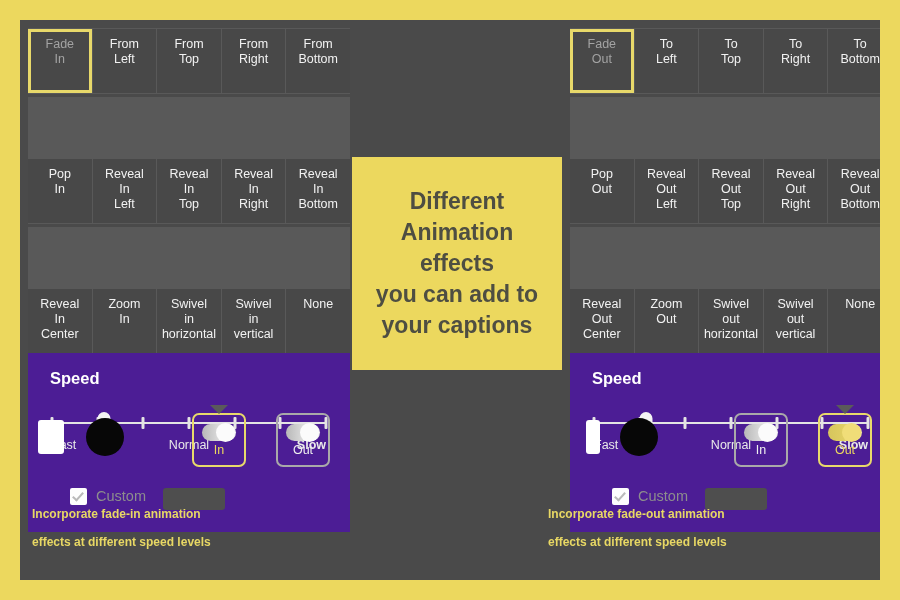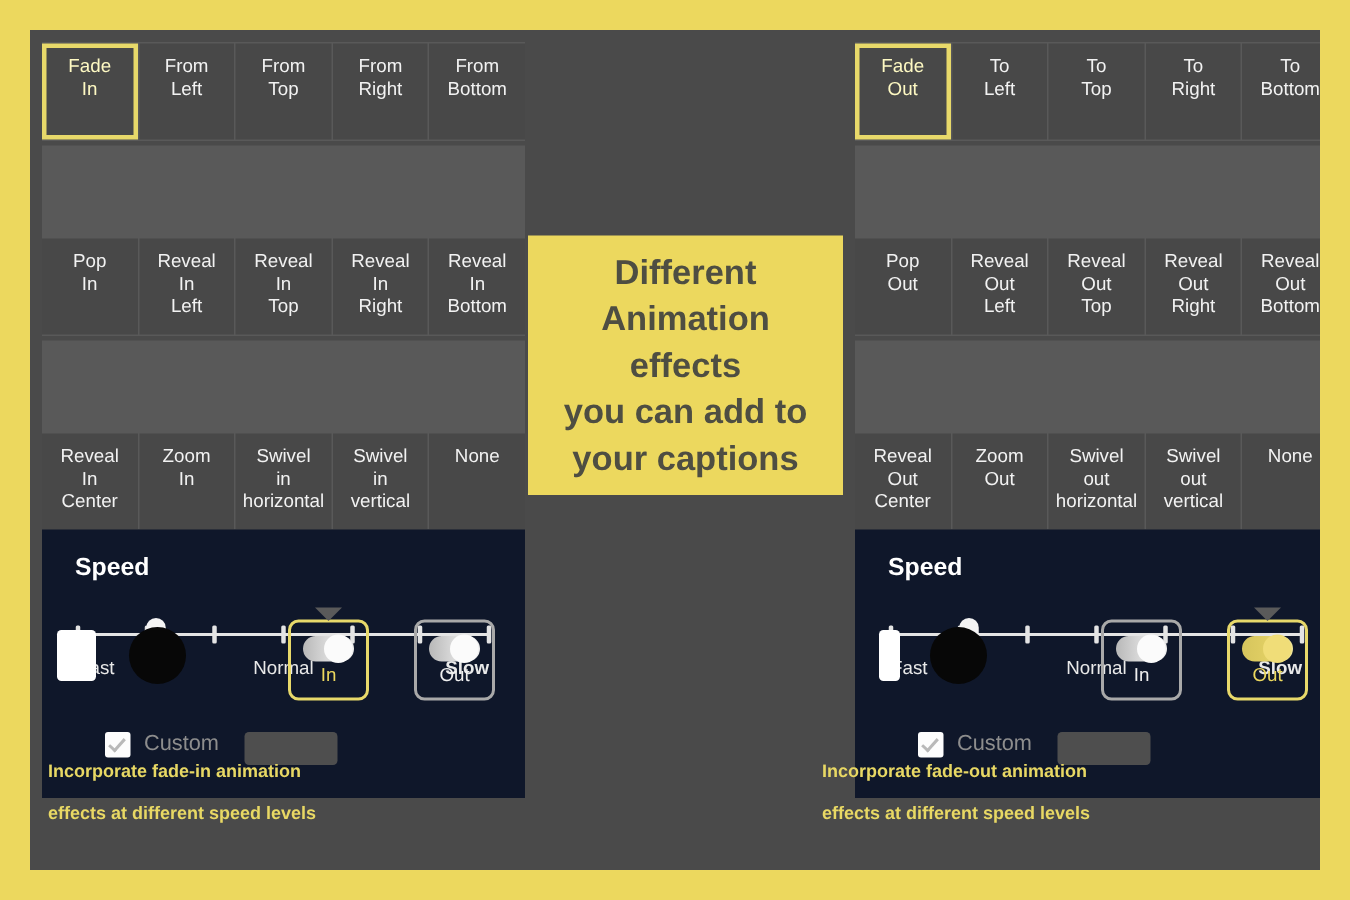--- a/index.html
+++ b/index.html
@@ -75,28 +75,28 @@
     justify-content: flex-start;
     padding-top: 8px;
     text-align: center;
     box-sizing: border-box;
     position: relative;
   }
   .cell span { display: block; }
   .cell.sel {
     outline: 3px solid #e8d96a;
     outline-offset: -3px;
-    color: #fef9c3;
+    color: #a3a3a3;
     z-index: 4;
     text-align: center;
   }
 
   
   .speed-block {
-    background: #0f172a;
+    background: #4c1d95;
     padding: 16px 20px 22px 20px;
     position: relative;
   }
   .speed-title {
     color: #ffffff;
     font-size: 16.5px;
     font-weight: 700;
     margin: 0 0 26px 2px;
   }
   .slider {
@@ -254,21 +254,21 @@
     line-height: 28px;
     white-space: pre-line;
   }
   #caption-left  { left: 12px; }
   #caption-right { left: 528px; }
 
   
   #callout {
     position: absolute;
     left: 332px; top: 137px;
-    width: 210px; height: 173px;
+    width: 210px; height: 213px;
     background: #ecd85e;
     display: flex;
     align-items: center;
     justify-content: center;
     text-align: center;
     z-index: 9;
   }
   #callout .callout-text {
     color: #4e4e42;
     font-size: 23px;

